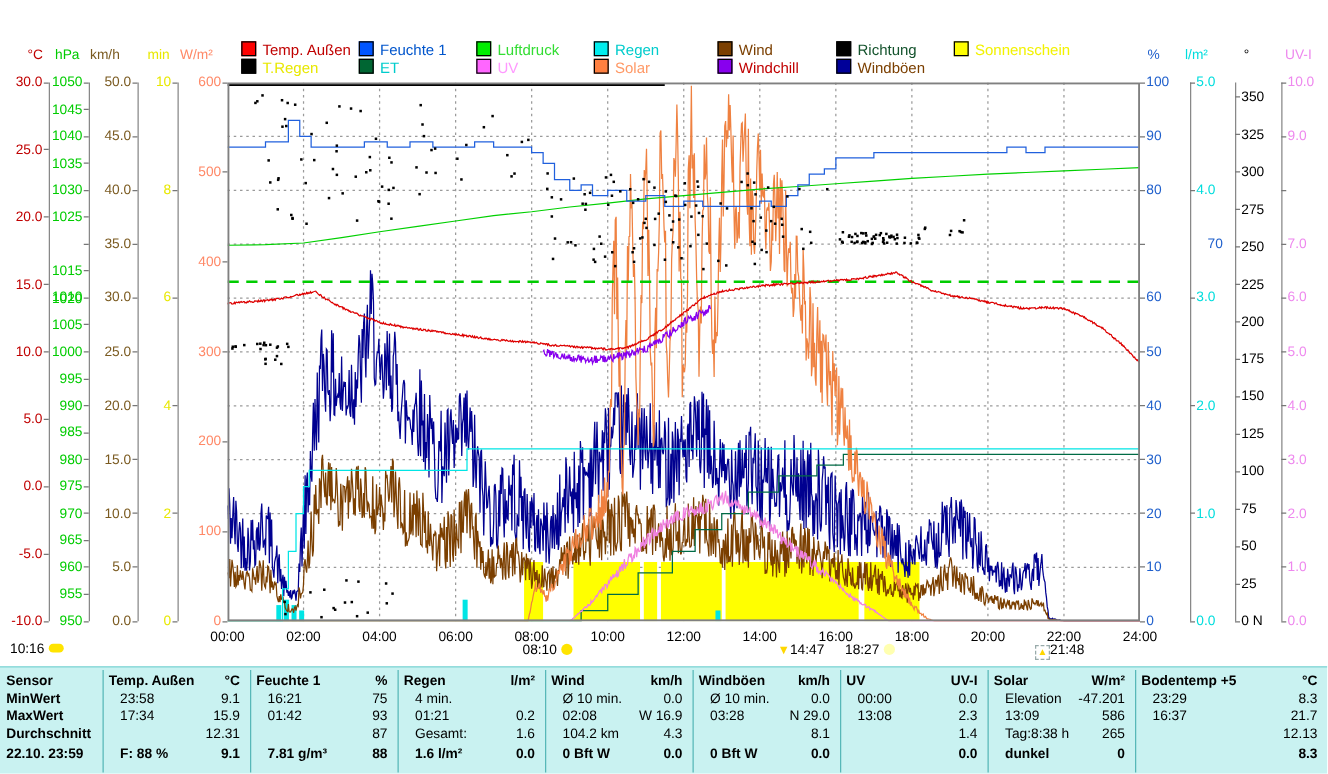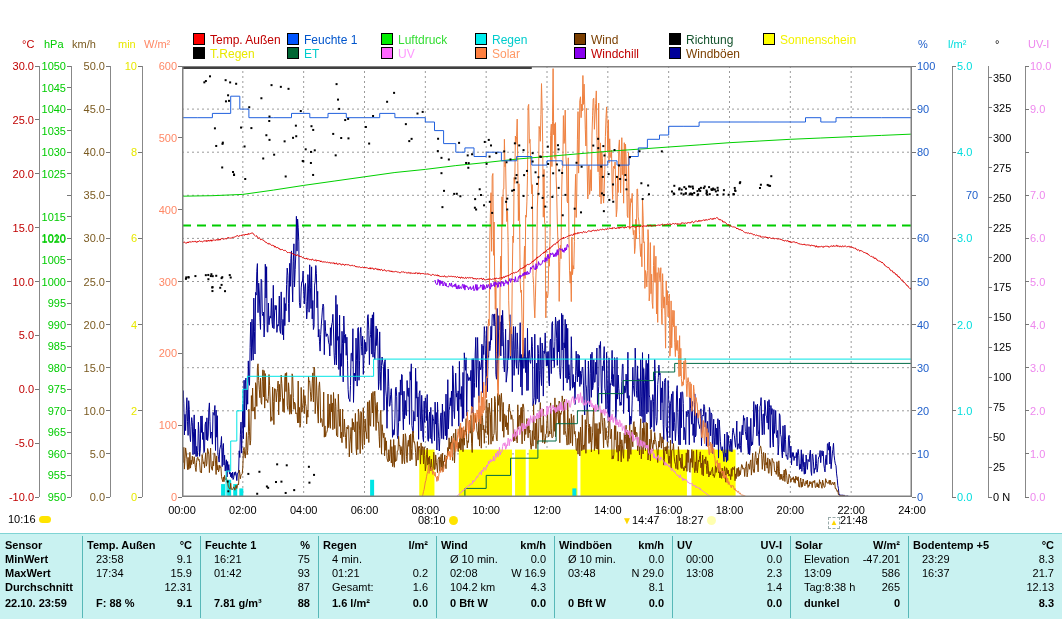--- a/index.html
+++ b/index.html
@@ -703,21 +703,21 @@
         <div class="sep"></div>
         <div class="trow hd" style="top: 4px;">
           <span class="lt">Windböen</span>
           <span class="rt">km/h</span>
         </div>
         <div class="trow" style="top: 18px;">
           <span class="lt">Ø 10 min.</span>
           <span class="rt">0.0</span>
         </div>
         <div class="trow" style="top: 32px;">
-          <span class="lt">03:48</span>
+          <span class="lt">03:28</span>
           <span class="rt">N 29.0</span>
         </div>
         <div class="trow" style="top: 46px;">
           <span class="lt"></span>
           <span class="rt">8.1</span>
         </div>
         <div class="trow bld" style="top: 62px;">
           <span class="lt">0 Bft W</span>
           <span class="rt">0.0</span>
         </div>

